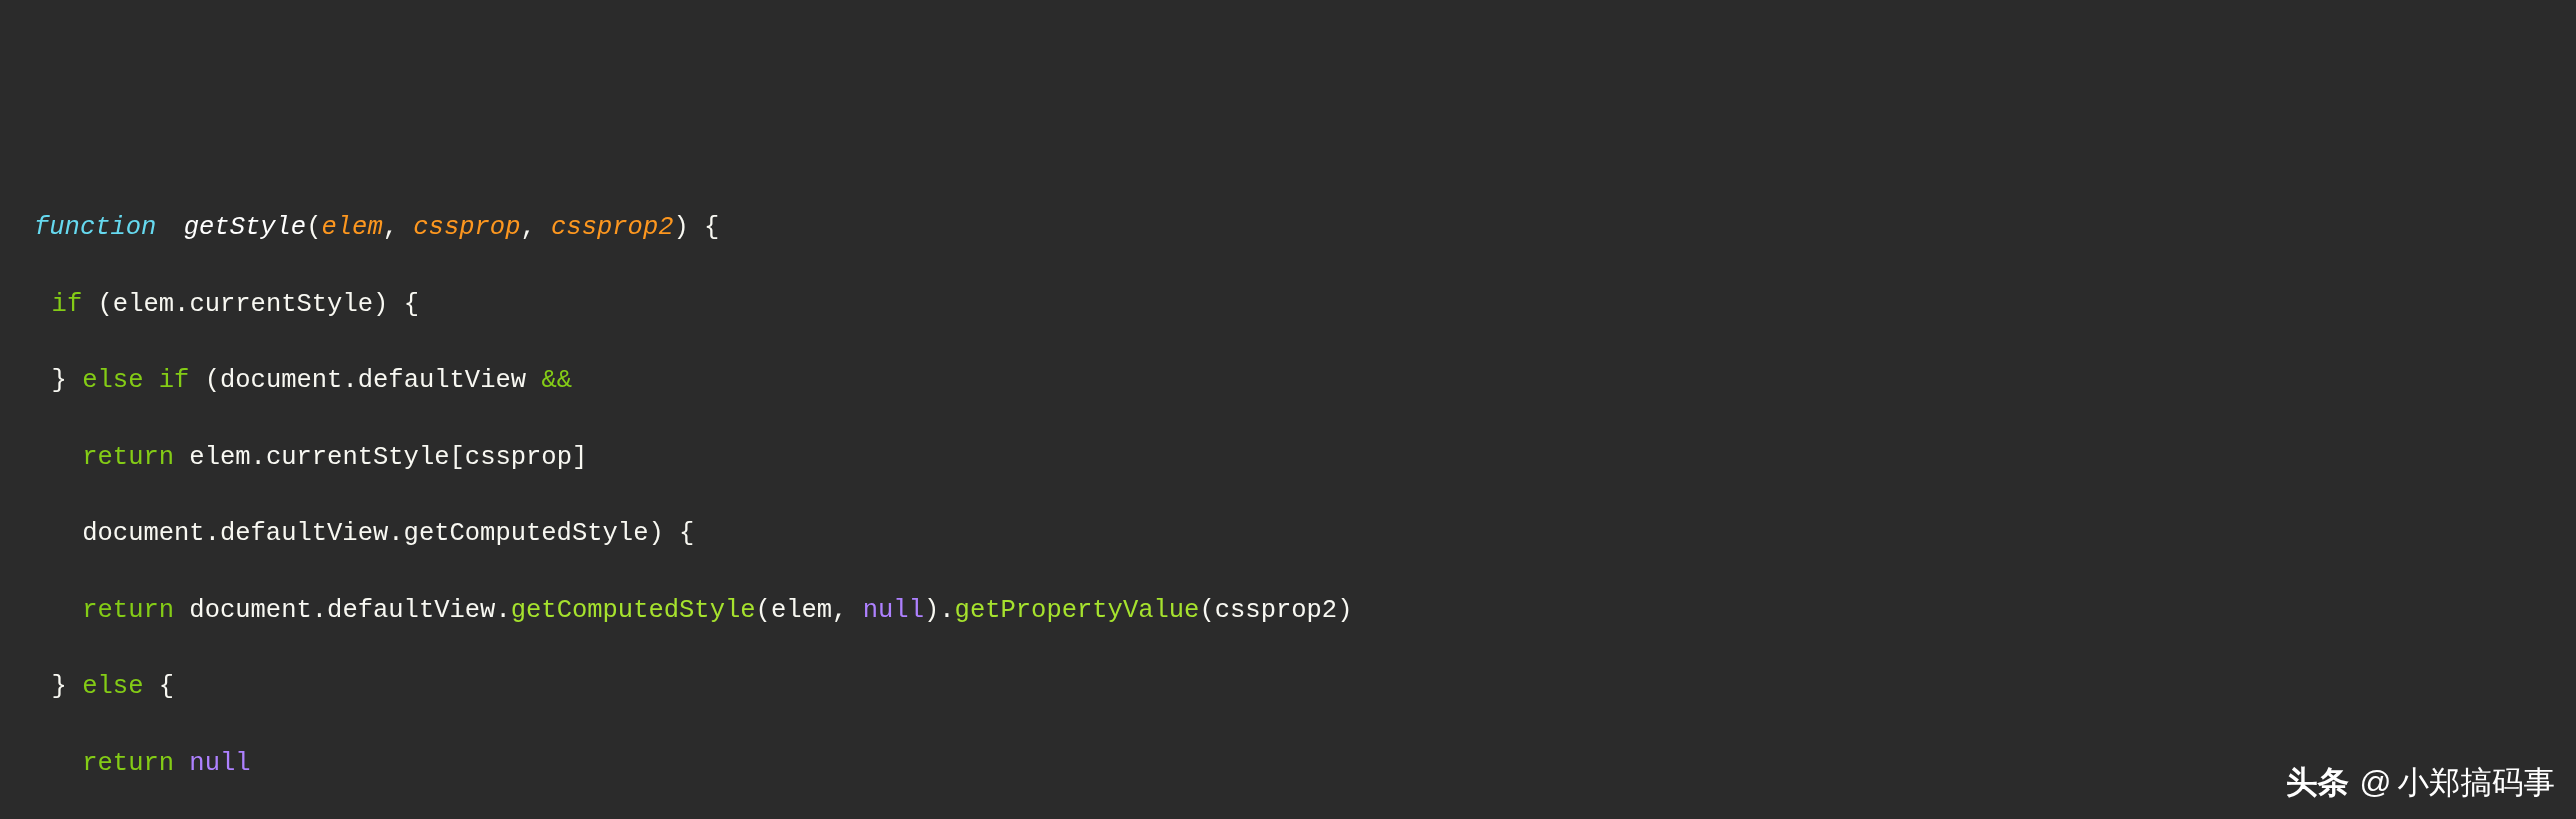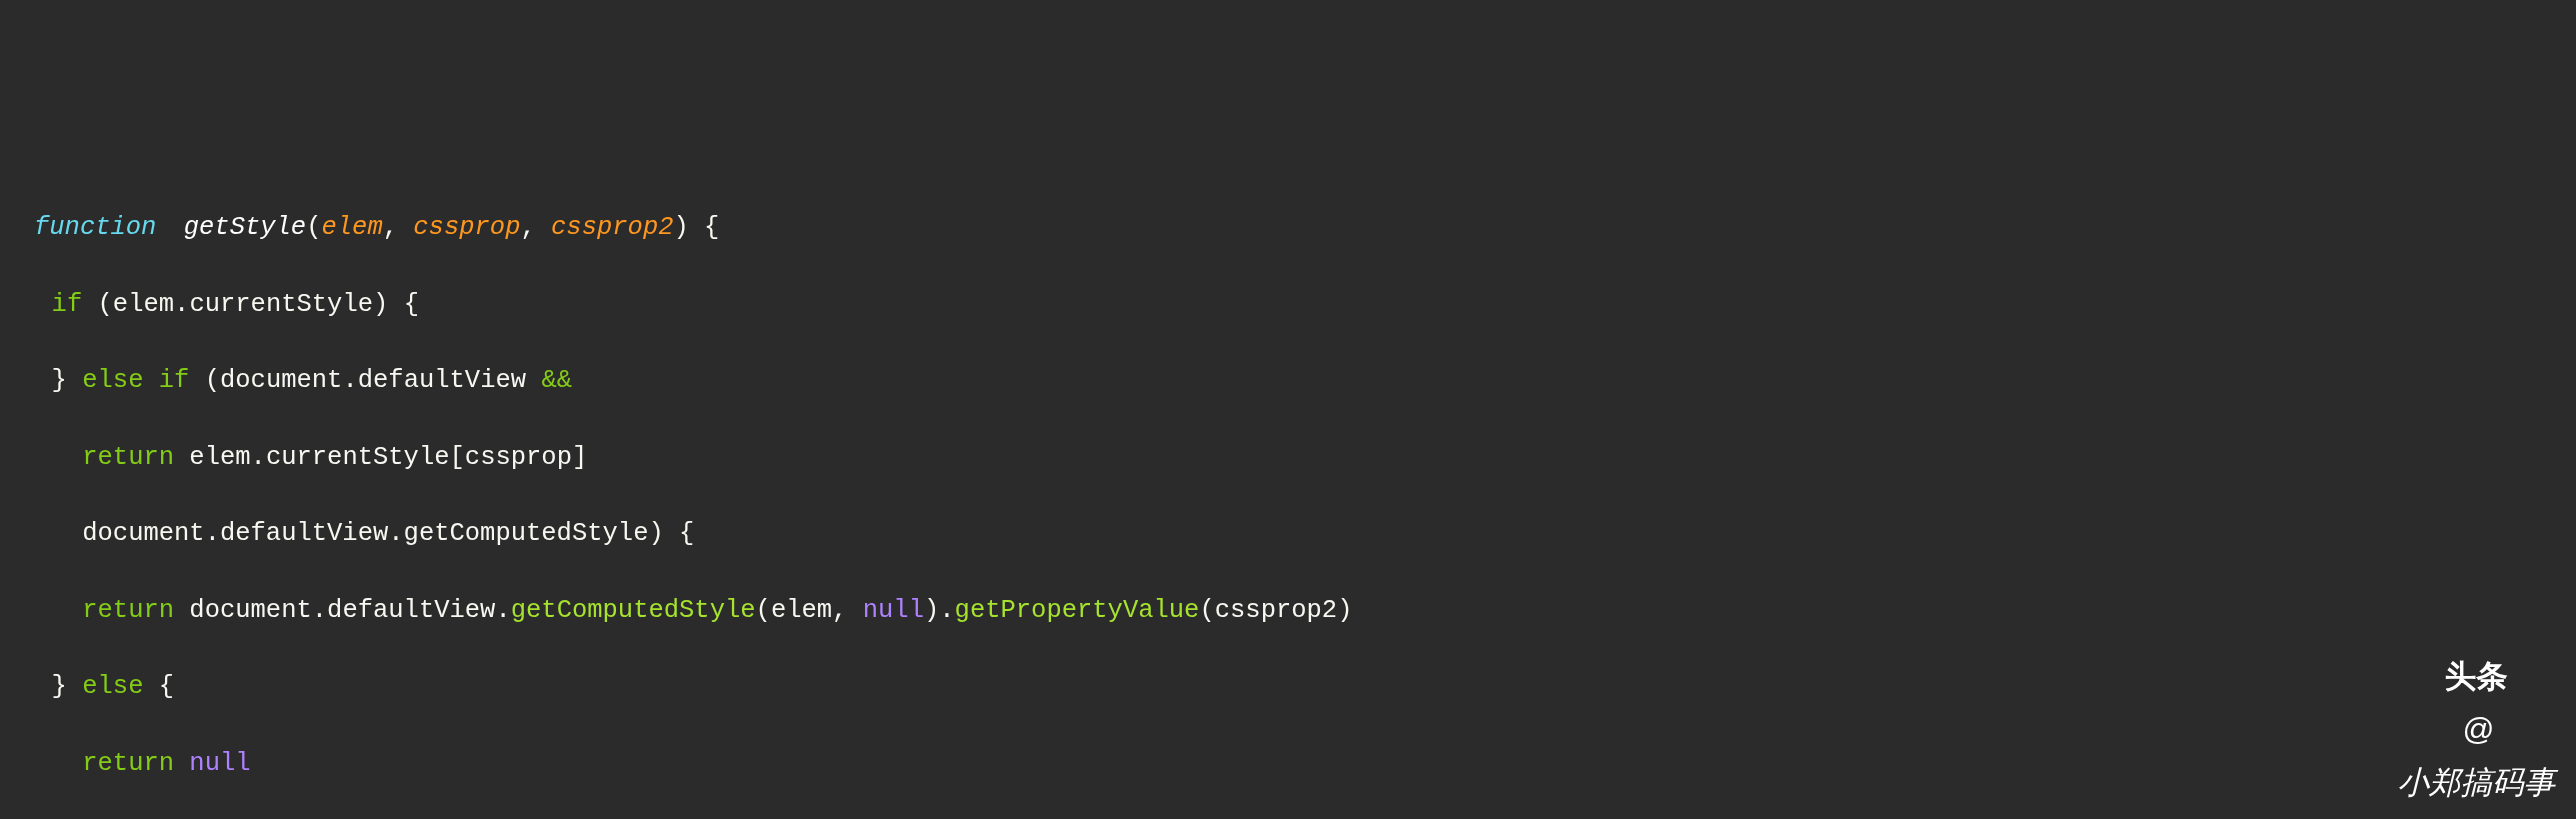--- a/index.html
+++ b/index.html
@@ -27,25 +27,24 @@
   .watermark {
     position: absolute;
     right: 21px;
     bottom: 13.5px;
     color: #ffffff;
     font-family: "PingFang SC", "Microsoft YaHei", sans-serif;
     font-size: 31.5px;
     display: flex;
     align-items: center;
     gap: 6px;
-    flex-direction: column;
   }
   .watermark .bold { font-weight: 700; }
   .watermark .at { font-weight: 400; margin-left: 4.5px; }
-  .watermark .light { font-weight: 300; font-style: italic; }
+  .watermark .light { font-weight: 300; }
 </style>
 </head>
 <body>
 
 
 
 <div>
 <span class="line"><span class="kw-func">function</span><span class="punct"> </span><span class="fn-name">getStyle</span><span class="punct">(</span><span class="param">elem</span><span class="punct">,</span><span class="punct"> </span><span class="param">cssprop</span><span class="punct">,</span><span class="punct"> </span><span class="param">cssprop2</span><span class="punct">)</span><span class="punct"> </span><span class="punct">{</span></span>
 <span class="line">  <span class="kw-ctrl">if</span><span class="punct"> </span><span class="punct">(</span><span class="ident">elem</span><span class="punct">.</span><span class="ident">currentStyle</span><span class="punct">)</span><span class="punct"> </span><span class="punct">{</span></span>
 <span class="line">  <span class="punct">}</span><span class="punct"> </span><span class="kw-ctrl">else</span><span class="punct"> </span><span class="kw-ctrl">if</span><span class="punct"> </span><span class="punct">(</span><span class="ident">document</span><span class="punct">.</span><span class="ident">defaultView</span><span class="punct"> </span><span class="kw-ctrl">&amp;&amp;</span></span>

